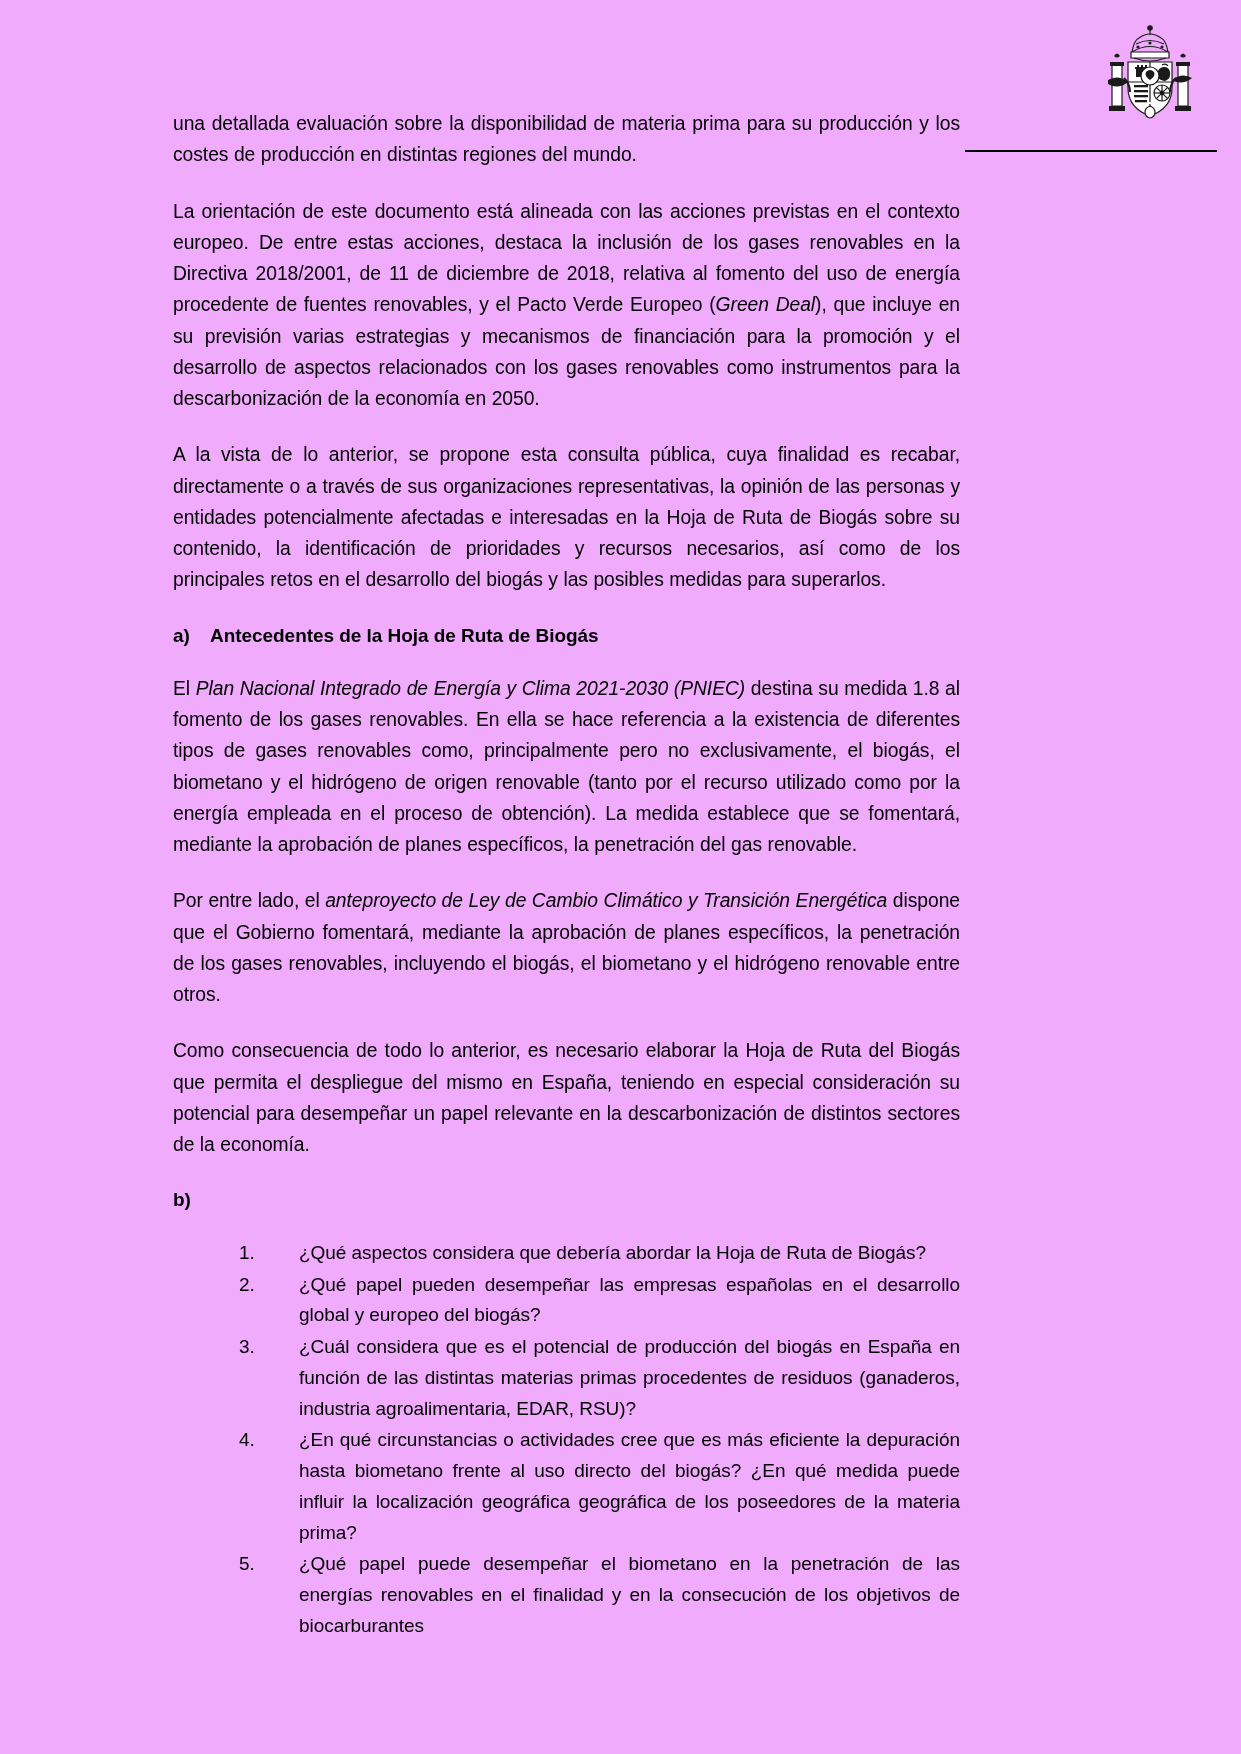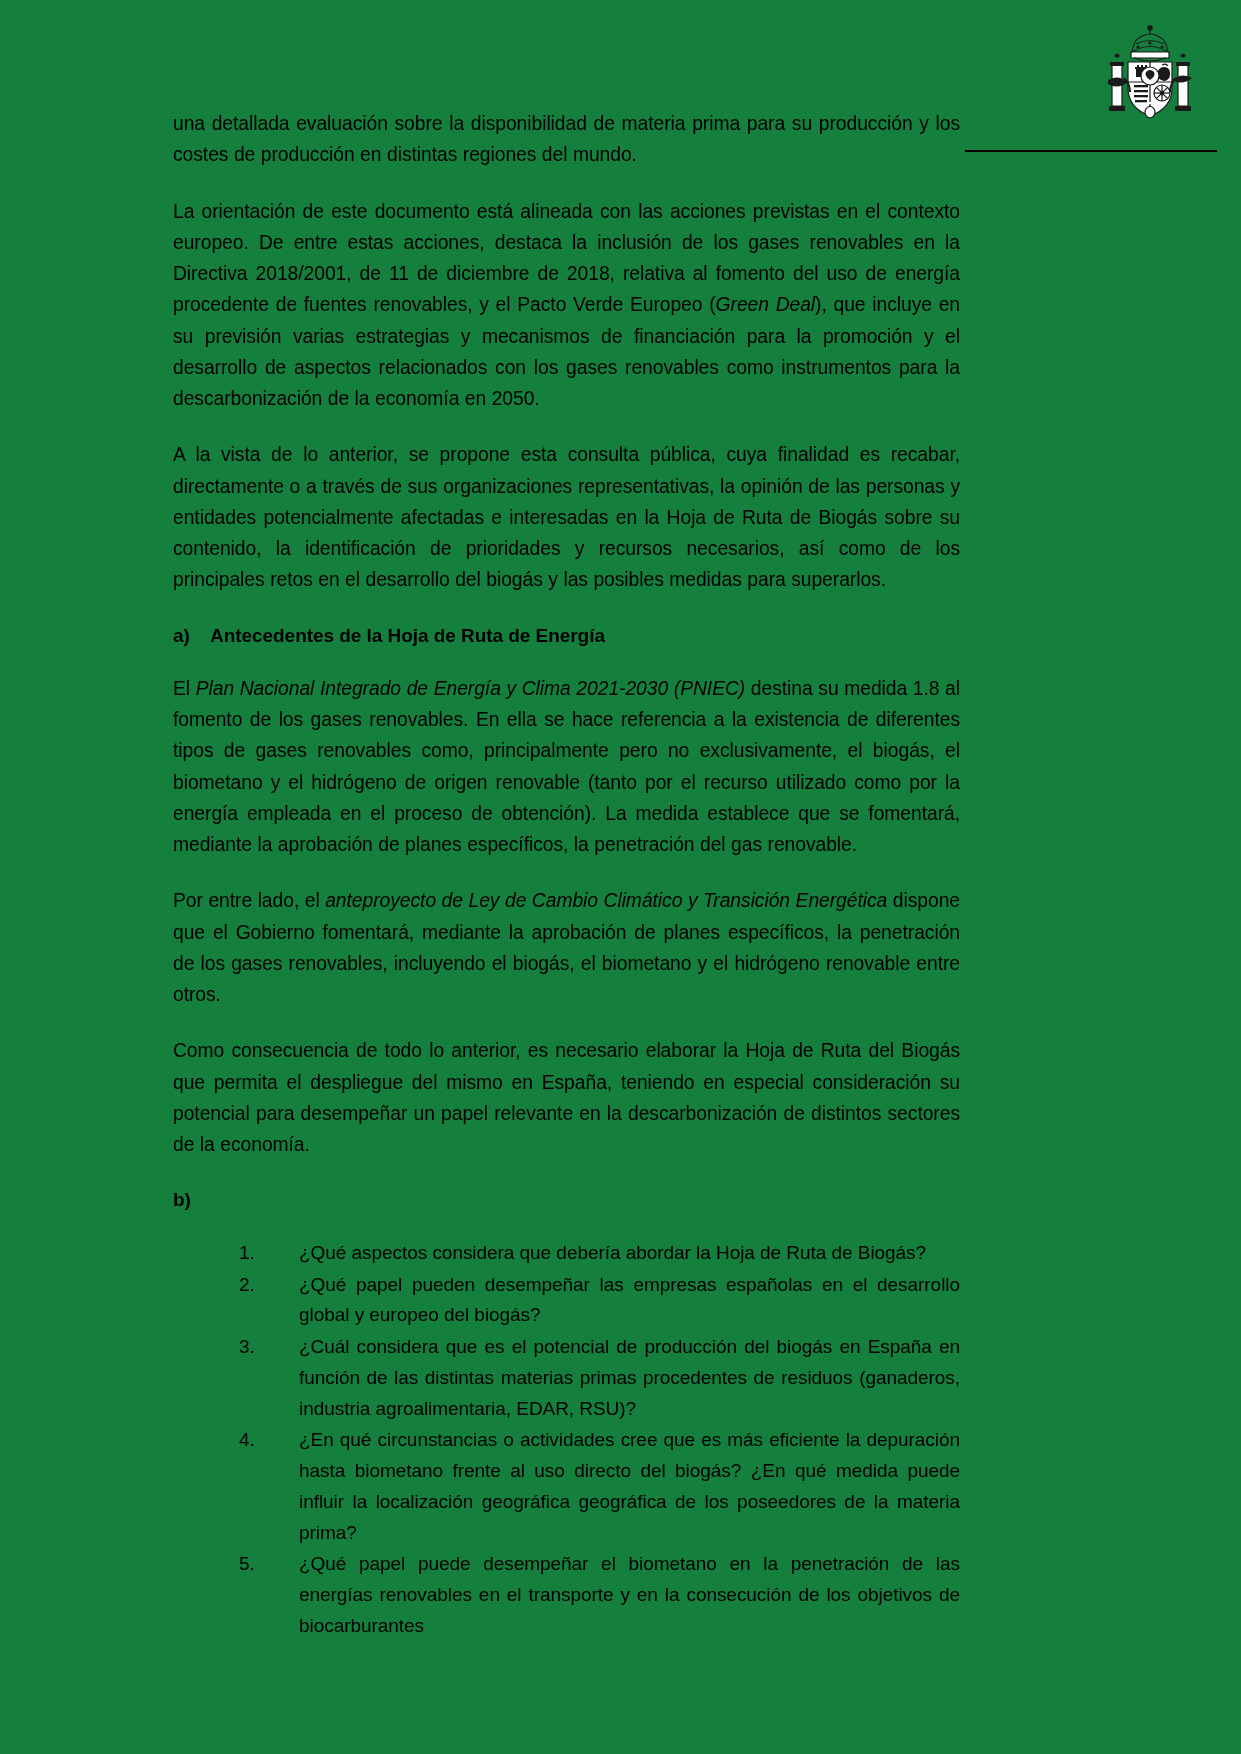--- a/index.html
+++ b/index.html
@@ -14,21 +14,21 @@
     font-family: "Liberation Sans", sans-serif;
     color: #000000;
     overflow: hidden;
   }
   .page {
     position: relative;
     width: 1241px;
     height: 1754px;
     box-sizing: border-box;
     padding: 0;
-    background: #15803d;
+    background: #f0abfc;
   }
 
   
   .header-zone {
     position: absolute;
     top: 0;
     left: 0;
     width: 1241px;
     height: 170px;
   }
@@ -195,38 +195,38 @@
   <div class="content">
 
     <p class="para nolast">una detallada evaluación sobre la disponibilidad de materia prima para su producción y los costes de producción en distintas regiones del mundo.</p>
 
     <p class="para nolast"><span>La orientación de este documento está alineada con las acciones previstas en el contexto europeo. De entre estas acciones, destaca la inclusión de los gases renovables en la Directiva 2018/2001, de 11 de diciembre de 2018, relativa al fomento del uso de energía procedente de fuentes renovables, y el Pacto Verde Europeo (</span><em class="it">Green Deal</em><span>), que incluye en su previsión varias estrategias y mecanismos de financiación para la promoción y el desarrollo de aspectos relacionados con los gases renovables como instrumentos para la descarbonización de la economía en 2050.</span></p>
 
     <p class="para nolast">A la vista de lo anterior, se propone esta consulta pública, cuya finalidad es recabar, directamente o a través de sus organizaciones representativas, la opinión de las personas y entidades potencialmente afectadas e interesadas en la Hoja de Ruta de Biogás sobre su contenido, la identificación de prioridades y recursos necesarios, así como de los principales retos en el desarrollo del biogás y las posibles medidas para superarlos.</p>
 
     <h3 class="heading">
         <span class="marker">a)</span>
-        <span class="htext">Antecedentes de la Hoja de Ruta de Energía</span>
+        <span class="htext">Antecedentes de la Hoja de Ruta de Biogás</span>
       </h3>
 
     <p class="para nolast"><span>El </span><em class="it">Plan Nacional Integrado de Energía y Clima 2021-2030 (PNIEC)</em><span> destina su medida 1.8 al fomento de los gases renovables. En ella se hace referencia a la existencia de diferentes tipos de gases renovables como, principalmente pero no exclusivamente, el biogás, el biometano y el hidrógeno de origen renovable (tanto por el recurso utilizado como por la energía empleada en el proceso de obtención). La medida establece que se fomentará, mediante la aprobación de planes específicos, la penetración del gas renovable.</span></p>
 
     <p class="para nolast"><span>Por entre lado, el </span><em class="it">anteproyecto de Ley de Cambio Climático y Transición Energética</em><span> dispone que el Gobierno fomentará, mediante la aprobación de planes específicos, la penetración de los gases renovables, incluyendo el biogás, el biometano y el hidrógeno renovable entre otros.</span></p>
 
     <p class="para nolast">Como consecuencia de todo lo anterior, es necesario elaborar la Hoja de Ruta del Biogás que permita el despliegue del mismo en España, teniendo en especial consideración su potencial para desempeñar un papel relevante en la descarbonización de distintos sectores de la economía.</p>
 
     <h3 class="heading">
         <span class="marker">b)</span>
       </h3>
 
 
     <div class="listwrap">
       <ol class="questions">
         <li>¿Qué aspectos considera que debería abordar la Hoja de Ruta de Biogás?</li>
         <li>¿Qué papel pueden desempeñar las empresas españolas en el desarrollo global y europeo del biogás?</li>
         <li>¿Cuál considera que es el potencial de producción del biogás en España en función de las distintas materias primas procedentes de residuos (ganaderos, industria agroalimentaria, EDAR, RSU)?</li>
         <li>¿En qué circunstancias o actividades cree que es más eficiente la depuración hasta biometano frente al uso directo del biogás? ¿En qué medida puede influir la localización geográfica geográfica de los poseedores de la materia prima?</li>
-        <li>¿Qué papel puede desempeñar el biometano en la penetración de las energías renovables en el transporte y en la consecución de los objetivos de biocarburantes</li>
+        <li>¿Qué papel puede desempeñar el biometano en la penetración de las energías renovables en el finalidad y en la consecución de los objetivos de biocarburantes</li>
       </ol>
     </div>
 
   </div>
 </div>
 
 </body></html>

